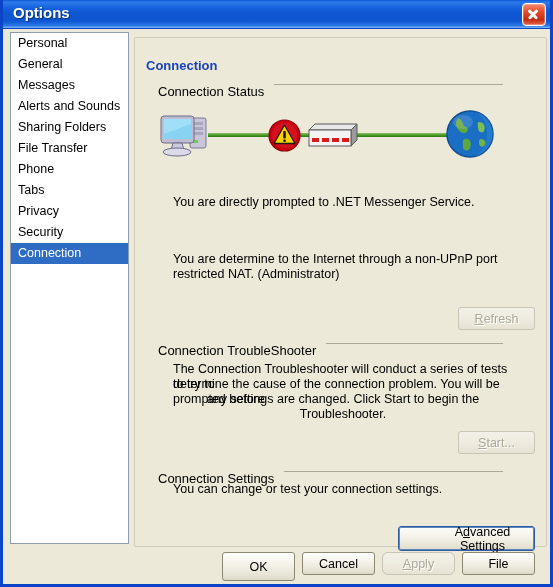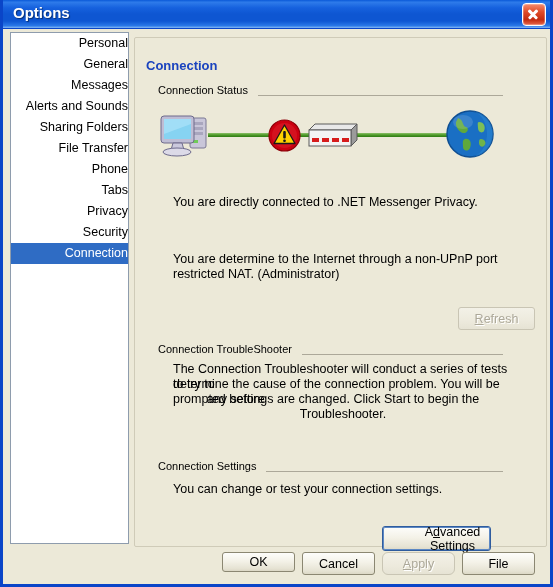--- a/index.html
+++ b/index.html
@@ -75,21 +75,20 @@
   
   #sidebar {
     position: absolute;
     left: 7px;
     top: 3px;
     width: 117px;
     height: 510px;
     background: #ffffff;
     border: 1px solid #8E9CAD;
     overflow: hidden;
-    text-align: right;
   }
   .side-item {
     font-size: 12.5px;
     color: #000000;
     padding: 4px 0 4px 7px;
     line-height: 13px;
     white-space: nowrap;
     cursor: default;
   }
   .side-item.selected {
@@ -117,22 +116,22 @@
     color: #1A43BE;
     font-size: 13px;
     font-weight: bold;
     line-height: 14px;
   }
 
   
   .section-head {
     position: absolute;
     display: flex;
-    align-items: flex-end;
-    font-size: 11px;
+    align-items: flex-start;
+    font-size: 13px;
     color: #000;
     white-space: nowrap;
   }
   .section-head .rule {
     flex: 1 1 auto;
     height: 1px;
     background: #ACA899;
     margin-left: 10px;
     min-width: 20px;
   }
@@ -269,51 +268,54 @@
         <circle cx="25" cy="25" r="23" fill="none" stroke="#0F4E91" stroke-width="1.5"></circle>
         <path d="M25 2 A23 23 0 0 1 25 48 A17 23 0 0 0 25 2 Z" fill="#2E8BD8" opacity="0.45"></path>
         <path d="M13 9 C19 11 17 17 21 18 C25 19 22 25 18 24 C14 23 10 17 11 13 Z" fill="#5FA83C"></path>
         <path d="M20 30 C25 29 27 34 25 39 C23 43 18 42 18 38 C18 34 17 31 20 30 Z" fill="#5FA83C"></path>
         <path d="M34 13 C39 13 41 18 39 22 C37 25 33 23 33 19 C33 16 32 13 34 13 Z" fill="#7DBF57"></path>
         <path d="M36 30 C40 30 42 34 39 37 C37 39 34 37 34 34 C34 32 34 30 36 30 Z" fill="#6FB44A"></path>
         <ellipse cx="18" cy="13" rx="10" ry="7" fill="#ffffff" opacity="0.14"></ellipse>
       </svg>
     </div>
 
-    <div class="static-text" style="left:170px; top:166px; width:330px;">You are directly connected to .NET Messenger Privacy.</div>
+    <div class="static-text" style="left:170px; top:166px; width:330px;">You are directly prompted to .NET Messenger Service.</div>
     <div class="static-text" style="left:170px; top:223px; width:330px;">You are determine to the Internet through a non-UPnP port</div>
     <div class="static-text" style="left:170px; top:238px; width:330px;">restricted NAT.  (Administrator)</div>
 
     <div class="xp-btn disabled" style="left:455px; top:278px; width:77px; height:23px;">
       <span><span></span><span class="accel">R</span><span>efresh</span></span>
     </div>
 
     <div class="section-head" style="left:155px; top:314px; width:345px;">
       <span>Connection TroubleShooter</span>
       <span class="rule"></span>
     </div>
 
     <div class="static-text" style="left:170px; top:333px; width:340px;">The Connection Troubleshooter will conduct a series of tests to try to</div>
     <div class="static-text" style="left:170px; top:348px; width:340px;">determine the cause of the connection problem. You will be prompted before</div>
     <div class="static-text" style="left:170px; top:363px; width:340px;text-align:center;">any settings are changed. Click Start to begin the Troubleshooter.</div>
 
-
-    <div class="section-head" style="left:155px; top:431px; width:345px;">
+    <div class="xp-btn disabled" style="left:455px; top:402px; width:77px; height:23px;">
+      <span><span></span><span class="accel">S</span><span>tart...</span></span>
+    </div>
+
+    <div class="section-head" style="left:155px; top:442px; width:345px;">
       <span>Connection Settings</span>
       <span class="rule"></span>
     </div>
 
     <div class="static-text" style="left:170px; top:453px; width:340px;">You can change or test your connection settings.</div>
 
-    <div class="xp-btn default-focus" style="left:379px; top:497px; width:109px; height:25px;padding-left:32px;">
+    <div class="xp-btn default-focus" style="left:395px; top:497px; width:137px; height:25px;padding-left:32px;">
       <span><span>A</span><span class="accel">d</span><span>vanced Settings</span></span>
     </div>
 
     <div id="bottom-row">
-      <div class="xp-btn" style="left:219px; top:8px; width:73px; height:20px;">
+      <div class="xp-btn" style="left:219px; top:8px; width:73px; height:29px;">
         <span>OK</span>
       </div>
       <div class="xp-btn" style="left:299px; top:8px; width:73px; height:23px;align-items:center;">
         <span>Cancel</span>
       </div>
       <div class="xp-btn disabled" style="left:379px; top:8px; width:73px; height:23px;border-radius:6px;">
         <span><span></span><span class="accel">A</span><span>pply</span></span>
       </div>
       <div class="xp-btn" style="left:459px; top:8px; width:73px; height:23px;">
         <span>File</span>

